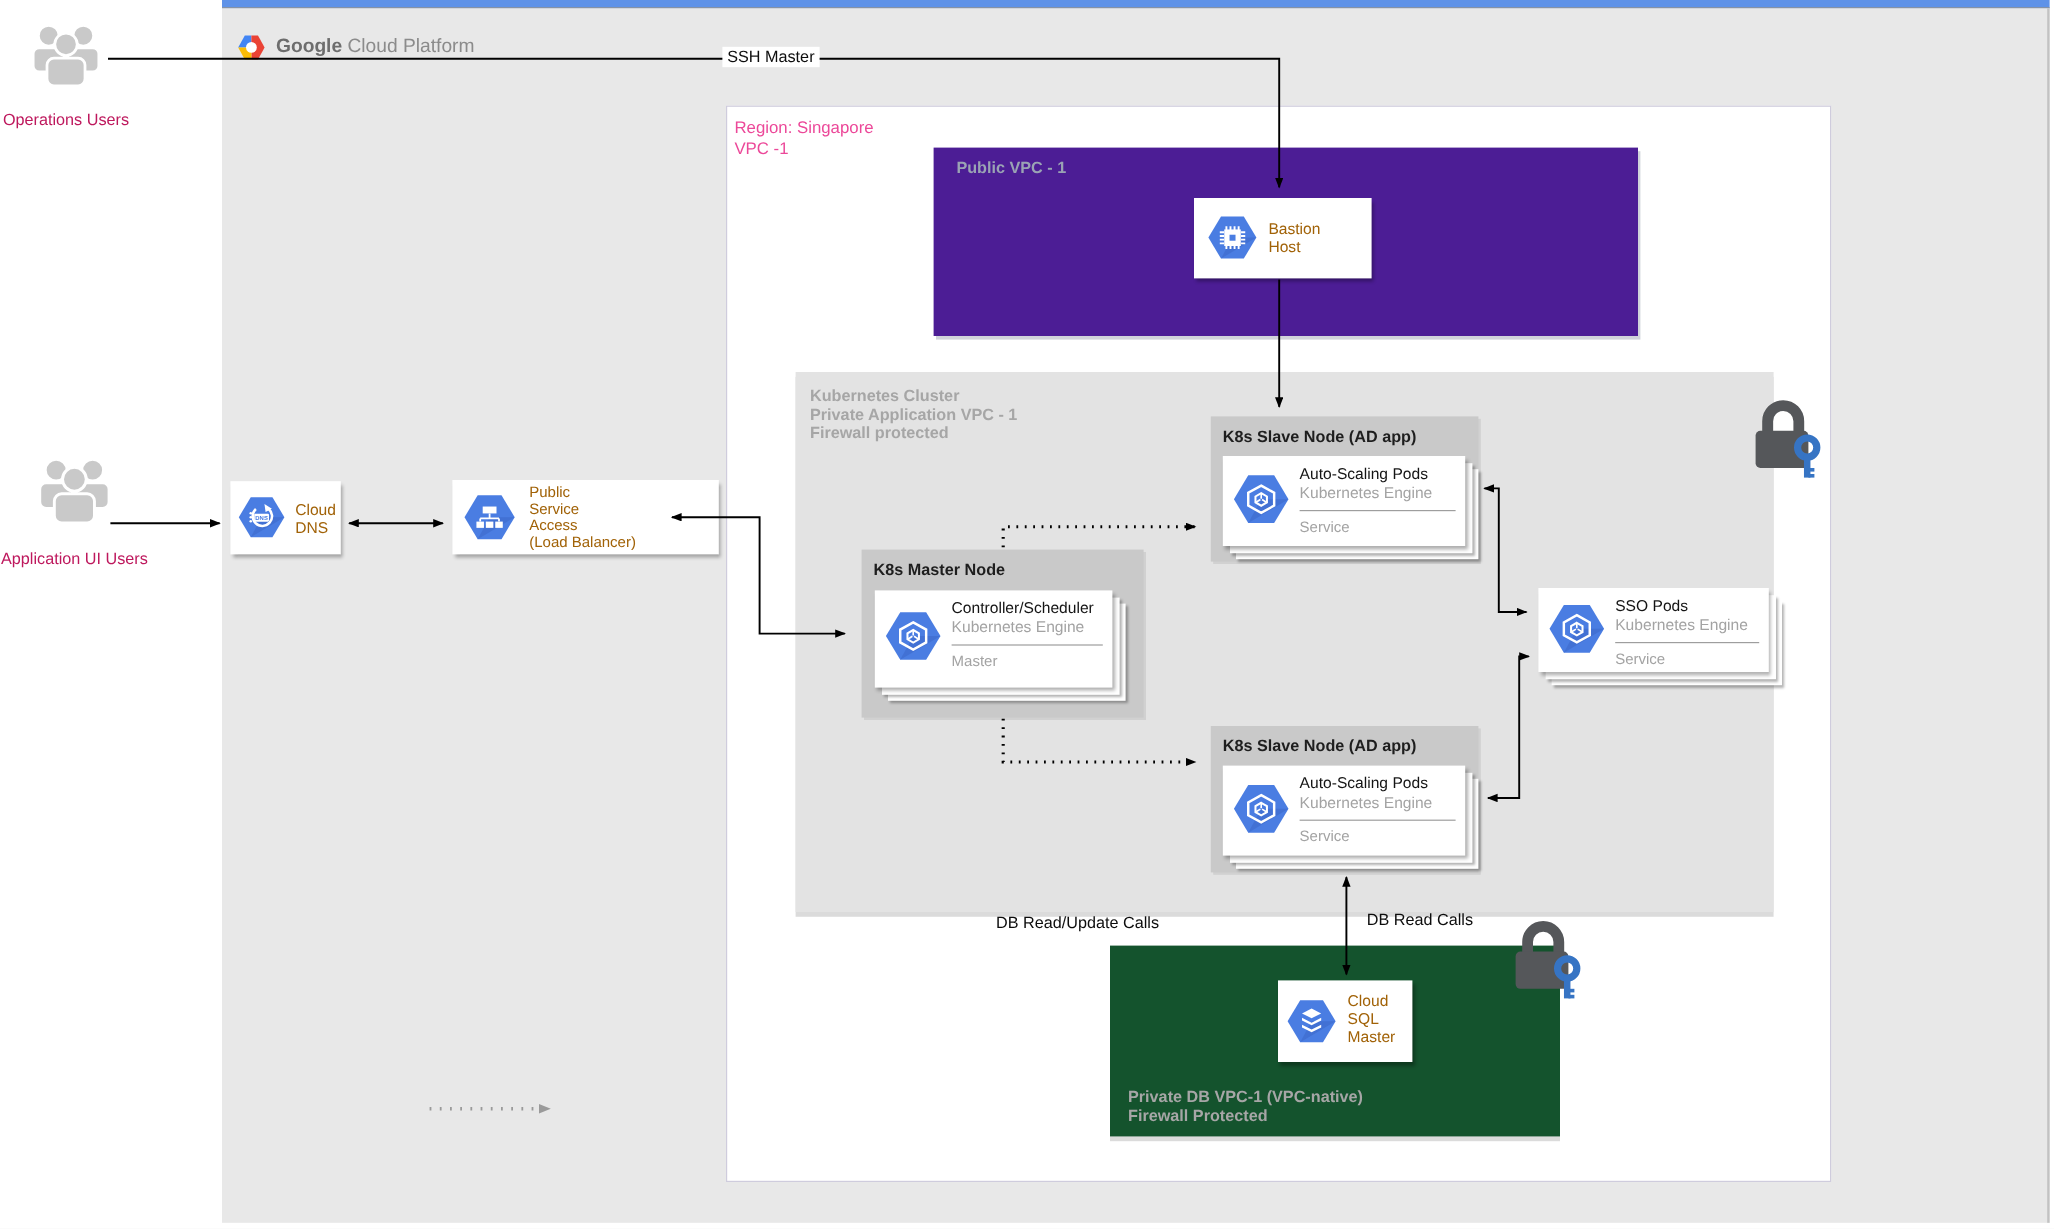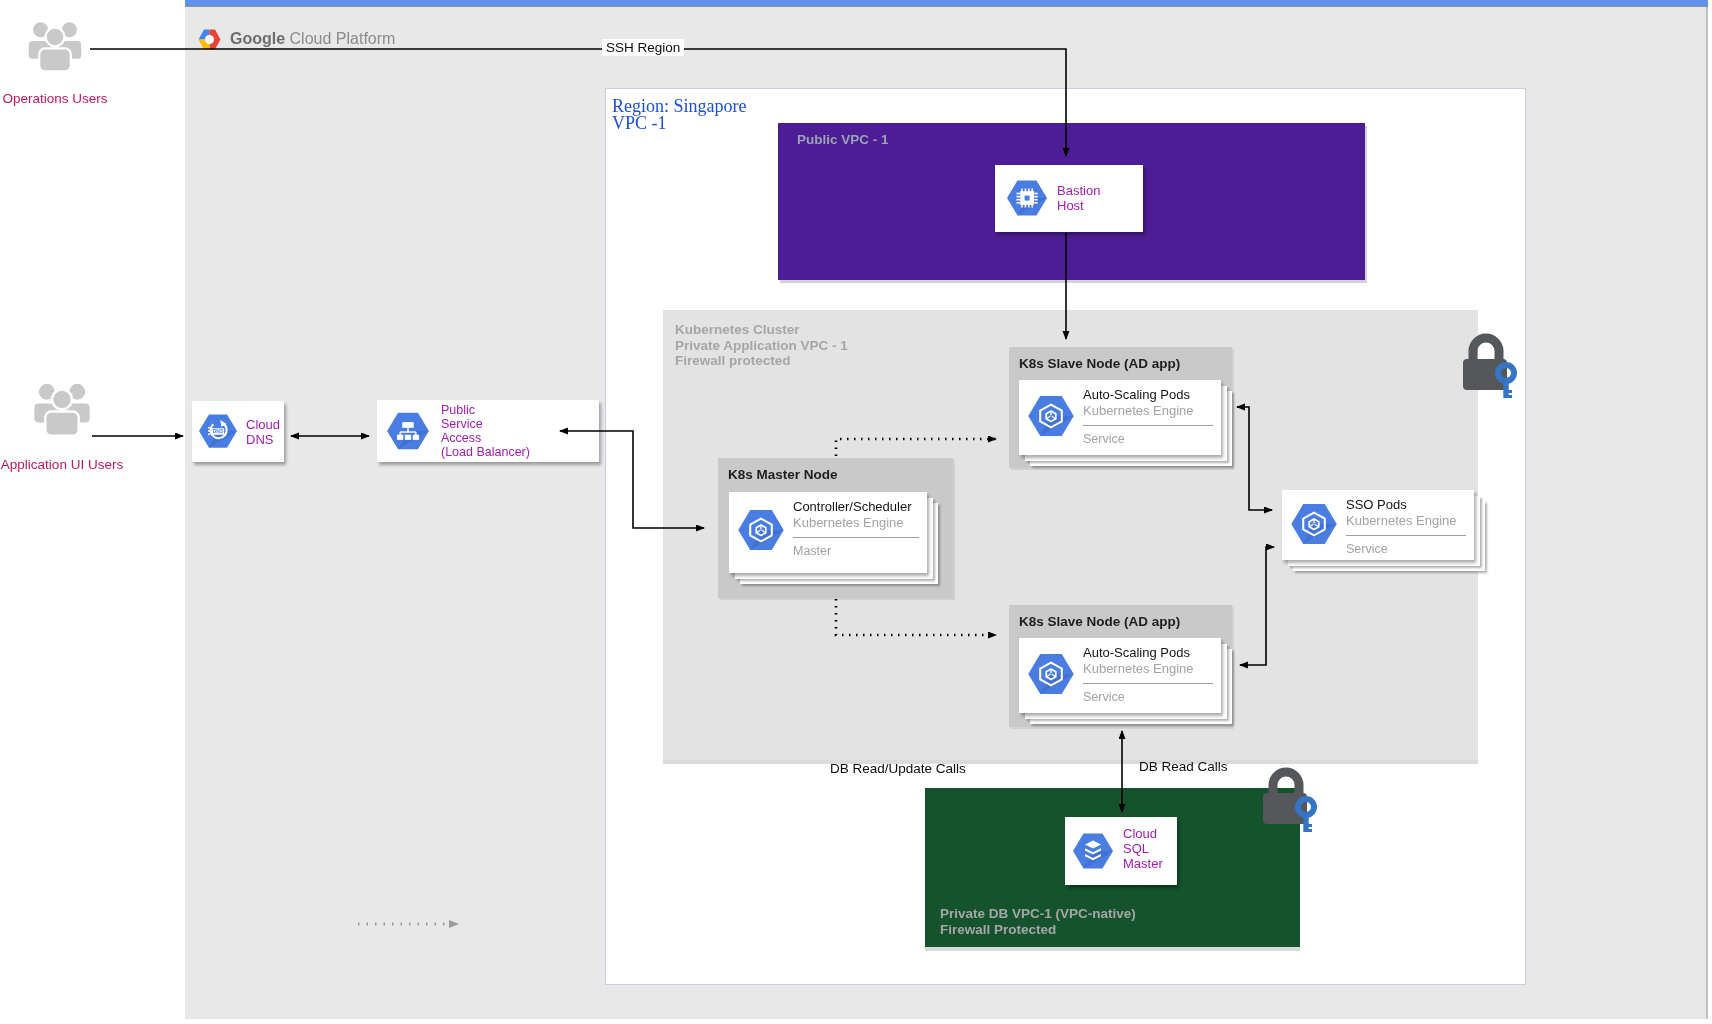--- a/index.html
+++ b/index.html
@@ -7,21 +7,21 @@
        font-family:"Liberation Sans","DejaVu Sans",sans-serif;}
   .abs{position:absolute;}
   
   #topbar{left:185px;top:0;width:1523px;height:6px;background:#5e92e8;border-bottom:1px solid #8f9296;}
   #gcp{left:185px;top:7px;width:1521px;height:1012px;background:#e8e8e8;border-right:2px solid #c2c2c2;}
   #brand{left:198px;top:11px;height:24px;display:flex;align-items:center;gap:9px;margin-top:16px;}
   #brand .t{font-size:16px;color:#8b8b8b;white-space:nowrap;}
   #brand .t b{color:#6d6d6d;font-weight:bold;}
   
   #region{left:605px;top:88px;width:919px;height:895px;background:#ffffff;border:1px solid #cfccdd;}
-  #region-label{left:612px;top:98px;font-size:18px;color:#1d4ed8;line-height:17px;white-space:pre;font-family:Liberation Serif, serif;}
+  #region-label{left:612px;top:98px;font-size:14px;color:#ec4899;line-height:17px;white-space:pre;}
   
   #public-vpc{left:778px;top:123px;width:587px;height:157px;background:#4c1d95;box-shadow:2px 3px 0 rgba(120,130,150,.35);}
   .zone-label{font-weight:bold;font-size:13.5px;color:#9aa3b4;line-height:15.5px;white-space:pre;}
   .zone-label.gray{color:#a6a6a6;}
   
   #cluster{left:663px;top:310px;width:815px;height:450px;background:#e3e3e3;box-shadow:0 4px 0 rgba(0,0,0,.14);}
   #db-zone{left:925px;top:788px;width:375px;height:159px;background:#14532d;box-shadow:0 4px 0 rgba(0,0,0,.14);}
   
   .nodebox{background:#c9c9c9;box-shadow:2px 2px 0 rgba(0,0,0,.08);}
   .nodebox .hdr{position:absolute;left:10px;top:9px;font-weight:bold;font-size:13.5px;color:#1e1e1e;white-space:nowrap;}
@@ -34,21 +34,21 @@
   .stack .ghost{position:absolute;left:0;top:0;width:100%;height:100%;background:#fff;box-shadow:2px 2px 2px rgba(0,0,0,.3);}
   .ghost.g1{transform:translate(11px,11px);}
   .ghost.g2{transform:translate(6px,6px);}
   .stack > .card{position:absolute;left:0;top:0;width:100%;height:100%;}
   .icon-wrap{position:absolute;}
   .ktxt{position:absolute;left:64px;top:7px;right:8px;}
   .ktxt .title{font-size:13px;color:#141414;white-space:nowrap;}
   .ktxt .sub{font-size:13px;color:#a3a3a3;white-space:nowrap;margin-top:1px;}
   .ktxt .rule{border:none;border-top:1px solid #9e9e9e;margin:7px 0 6px 0;}
   .ktxt .role{font-size:12.5px;color:#a3a3a3;}
-  .plain-lines{position:absolute;font-size:13px;color:#a21caf;line-height:15px;white-space:pre;}
+  .plain-lines{position:absolute;font-size:13px;color:#a16207;line-height:15px;white-space:pre;}
   
   #bastion-card{left:995px;top:165px;width:148px;height:67px;}
   #dns-card{left:192px;top:401px;width:92px;height:61px;}
   #lb-card{left:377px;top:400px;width:176px;height:62px;padding-left:46px;}
   #sql-card{left:1065px;top:817px;width:112px;height:68px;}
   
   .edge-label{position:absolute;font-size:13.5px;color:#0d0d0d;white-space:nowrap;}
   #ssh-label{background:#ffffff;padding:1px 4px;z-index:9;}
   
   .actor{position:absolute;text-align:center;}
@@ -356,15 +356,15 @@
     <path d="M 560,431 H 633 V 528 H 704" marker-start="url(#ab)" marker-end="url(#ab)"></path>
     <path d="M 836,456 V 439 H 996" stroke-dasharray="1.5 5.5" stroke-width="2.6" marker-end="url(#ab)"></path>
     <path d="M 836,599 V 635 H 996" stroke-dasharray="1.5 5.5" stroke-width="2.6" marker-end="url(#ab)"></path>
     <path d="M 1237,407 H 1249 V 510 H 1272" marker-start="url(#ab)" marker-end="url(#ab)"></path>
     <path d="M 1274,547 H 1266 V 665 H 1240" marker-start="url(#ab)" marker-end="url(#ab)"></path>
     <path d="M 1122,731 V 812" marker-start="url(#ab)" marker-end="url(#ab)"></path>
     <path d="M 358,924 H 458" stroke="#9a9a9a" stroke-dasharray="1.5 7" stroke-width="2.8" marker-end="url(#ag)"></path>
   </g>
 </svg>
 
-<div id="ssh-label" class="edge-label" style="left:602px;top:39px;">SSH Region</div>
+<div id="ssh-label" class="edge-label" style="left:602px;top:39px;">SSH Master</div>
 <div class="edge-label layer4" style="left:830px;top:761px;">DB Read/Update Calls</div>
 <div class="edge-label layer4" style="left:1139px;top:759px;">DB Read Calls</div>
 
 </body></html>

